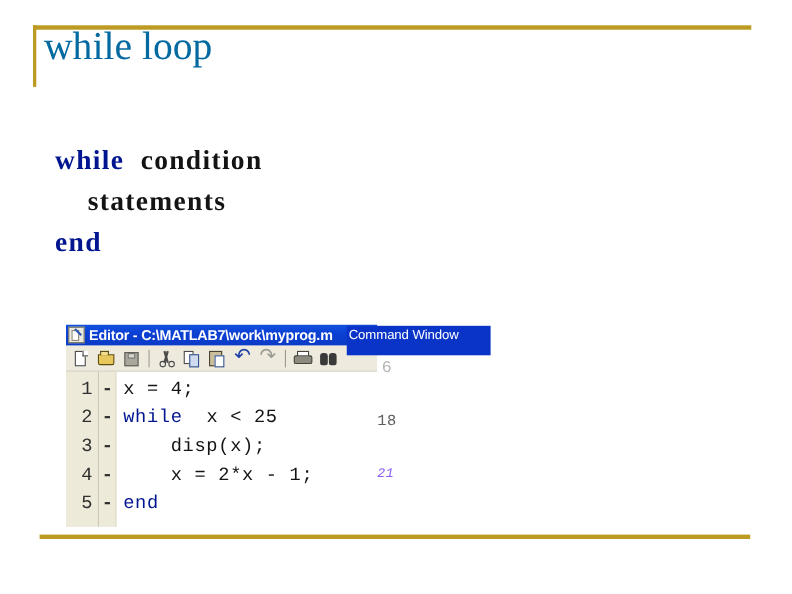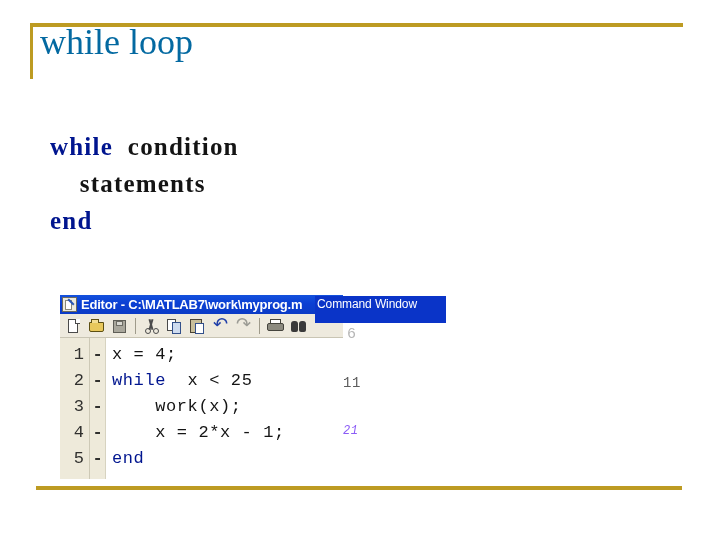--- a/index.html
+++ b/index.html
@@ -388,31 +388,31 @@
       <div id="gutter-marks">
         <div class="mk">-</div>
         <div class="mk">-</div>
         <div class="mk">-</div>
         <div class="mk">-</div>
         <div class="mk">-</div>
       </div>
       <div id="code-area">
         <div class="cl"><span class="kw2"></span><span>x = 4;</span></div>
         <div class="cl"><span class="kw2">while</span><span>  x &lt; 25</span></div>
-        <div class="cl"><span class="kw2"></span><span>    work(x);</span></div>
+        <div class="cl"><span class="kw2"></span><span>    disp(x);</span></div>
         <div class="cl"><span class="kw2"></span><span>    x = 2*x - 1;</span></div>
         <div class="cl"><span class="kw2">end</span><span></span></div>
       </div>
     </div>
   </div>
 
   <div id="command-window">
     <div id="command-titlebar">Command Window</div>
     <div id="command-body">
       <div class="cmd-out v1">6</div>
       <div class="cmd-gap"></div>
-      <div class="cmd-out v2">11</div>
+      <div class="cmd-out v2">18</div>
       <div class="cmd-gap"></div>
       <div class="cmd-out v3">21</div>
     </div>
   </div>
 
 </div>
 
 </body></html>

